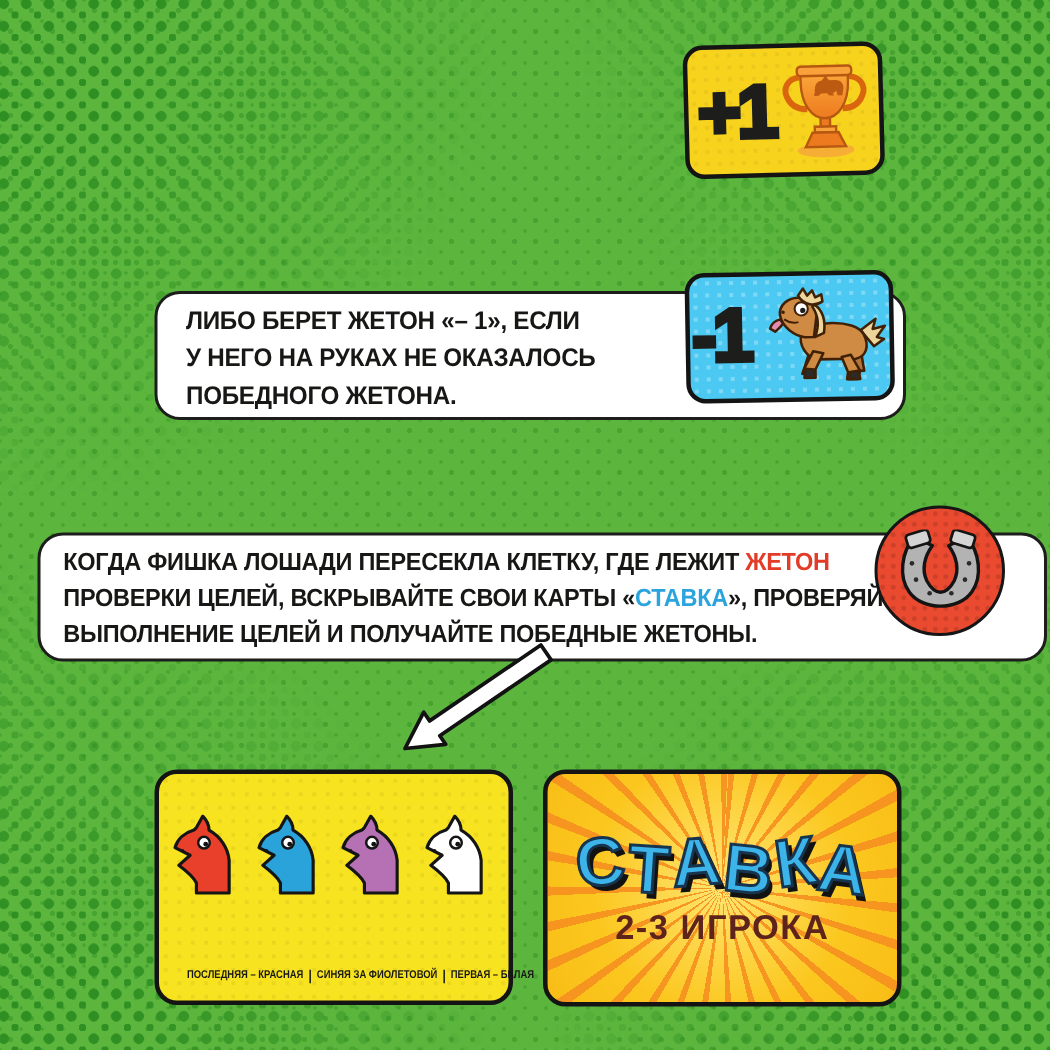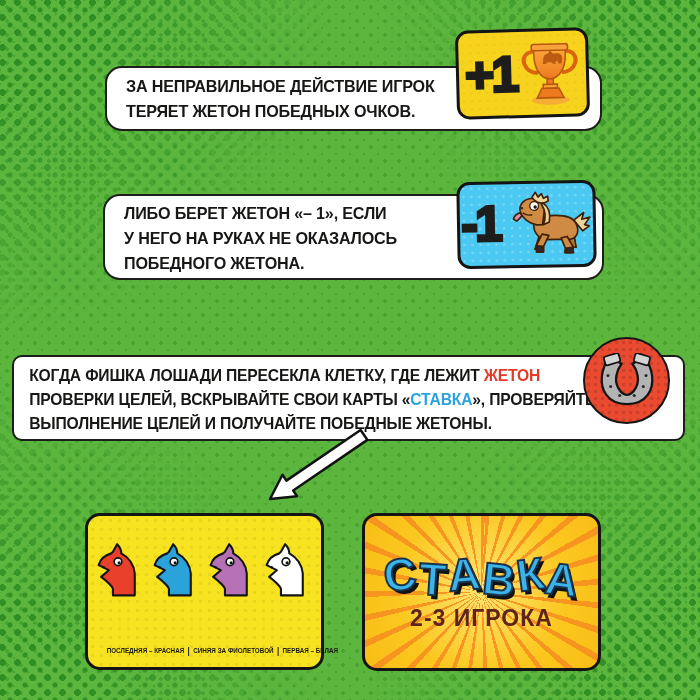--- a/index.html
+++ b/index.html
@@ -36,21 +36,21 @@
   
   .rule-box{position:absolute;background:var(--box-bg,#fff);
     border:2px solid var(--box-border,#1d1d1b);border-radius:17px;z-index:2;}
   .rule-text{color:#171715;font-weight:700;font-size:17px;line-height:25px;
     letter-spacing:-0.2px;transform:scaleX(.95);transform-origin:left center;
     white-space:nowrap;}
   .box1{left:105px;top:66px;width:493px;height:61px;}
   .box1 .rule-text{padding:6px 0 0 20px;}
   .box2{left:103px;top:194px;width:497px;height:82px;}
   .box2 .rule-text{padding:5px 0 0 20px;line-height:25px;}
-  .box3{left:12px;top:355px;width:669px;height:82px;border-radius:10px;}
+  .box3{left:25px;top:355px;width:669px;height:82px;}
   .box3 .rule-text{padding:6px 0 0 16px;font-size:16.5px;line-height:24px;}
   .c-red{color:var(--accent-red,#e23b28);}
   .c-blue{color:var(--accent-blue,#2ba4de);}
   
   .token-card{position:absolute;border:3px solid #141414;border-radius:13px;z-index:3;
     display:flex;align-items:center;justify-content:center;gap:4px;}
   .token-card.plus{left:456px;top:29px;width:127px;height:83px;
     background:var(--plus-card-bg,#f8d31e);transform:rotate(-1.5deg);
     background-image:radial-gradient(rgba(0,0,0,.05) 1.4px,transparent 1.6px);
     background-size:8px 8px;}
@@ -63,21 +63,21 @@
   .token-card.minus .token-num{margin-top:-4px;}
   
   .badge{position:absolute;left:583px;top:337px;width:83px;height:83px;border-radius:50%;
     background:var(--badge-circle-bg,#ea4a2f);border:2.5px solid #161616;z-index:3;
     display:flex;align-items:center;justify-content:center;
     background-image:radial-gradient(rgba(0,0,0,.12) 1.5px,transparent 1.7px);
     background-size:7px 7px;}
   
   .arrow{position:absolute;left:252px;top:427px;z-index:4;}
   
-  .bet-card{position:absolute;left:85px;top:513px;width:233px;height:151px;
+  .bet-card{position:absolute;left:103px;top:513px;width:233px;height:151px;
     background:var(--bet-card-bg,#f8e320);border:3px solid #141414;border-radius:15px;z-index:2;
     background-image:radial-gradient(rgba(0,0,0,.06) 1.4px,transparent 1.6px);
     background-size:9px 9px;}
   .horses-row{display:flex;justify-content:center;gap:9px;margin-top:27px;}
   .horses-row svg{display:block;}
   .legend{position:absolute;left:0;right:0;bottom:12px;text-align:center;
     font-size:7.5px;font-weight:700;color:#171715;white-space:nowrap;
     transform:scaleX(.84);transform-origin:center;letter-spacing:0;}
   .legend .leg-div{font-weight:900;font-size:9.5px;padding:0 4px;position:relative;top:1px;}
   .cover-card{position:absolute;left:362px;top:513px;width:233px;height:152px;
@@ -98,26 +98,20 @@
 <body>
 
 <div class="stage">
 
   <div class="dots-all"></div>
   <div class="corner tl"></div>
   <div class="corner tr"></div>
   <div class="corner bl"></div>
   <div class="corner br"></div>
 
-  <section class="rule-box box1">
-    <div class="rule-text">
-      <div>ЗА НЕПРАВИЛЬНОЕ ДЕЙСТВИЕ ИГРОК</div>
-      <div>ТЕРЯЕТ ЖЕТОН ПОБЕДНЫХ ОЧКОВ.</div>
-    </div>
-  </section>
 
   <div class="token-card plus">
     <span class="token-num">+1</span>
     <svg width="60" height="70" viewBox="0 0 76 84">
       <defs>
         <linearGradient id="cupGrad" x1="0" y1="0" x2="0" y2="1">
           <stop offset="0" stop-color="#fbaa3c"></stop>
             <stop offset="1" stop-color="#ee7a1f"></stop>
         </linearGradient>
       </defs>

